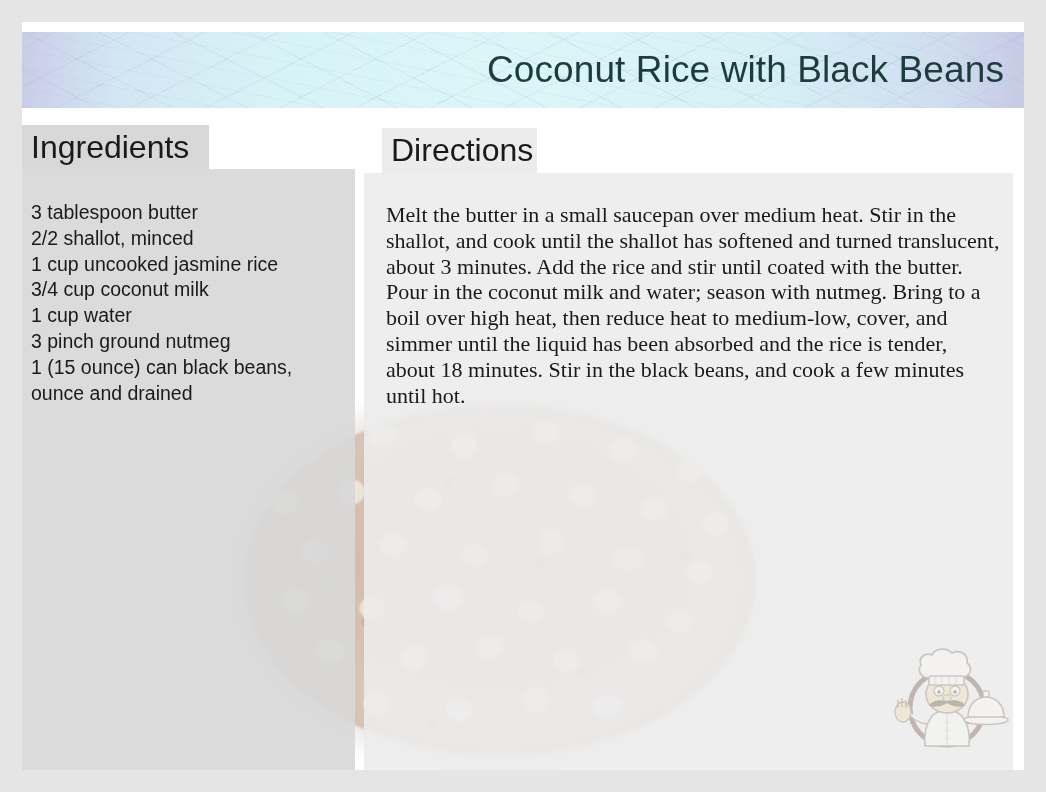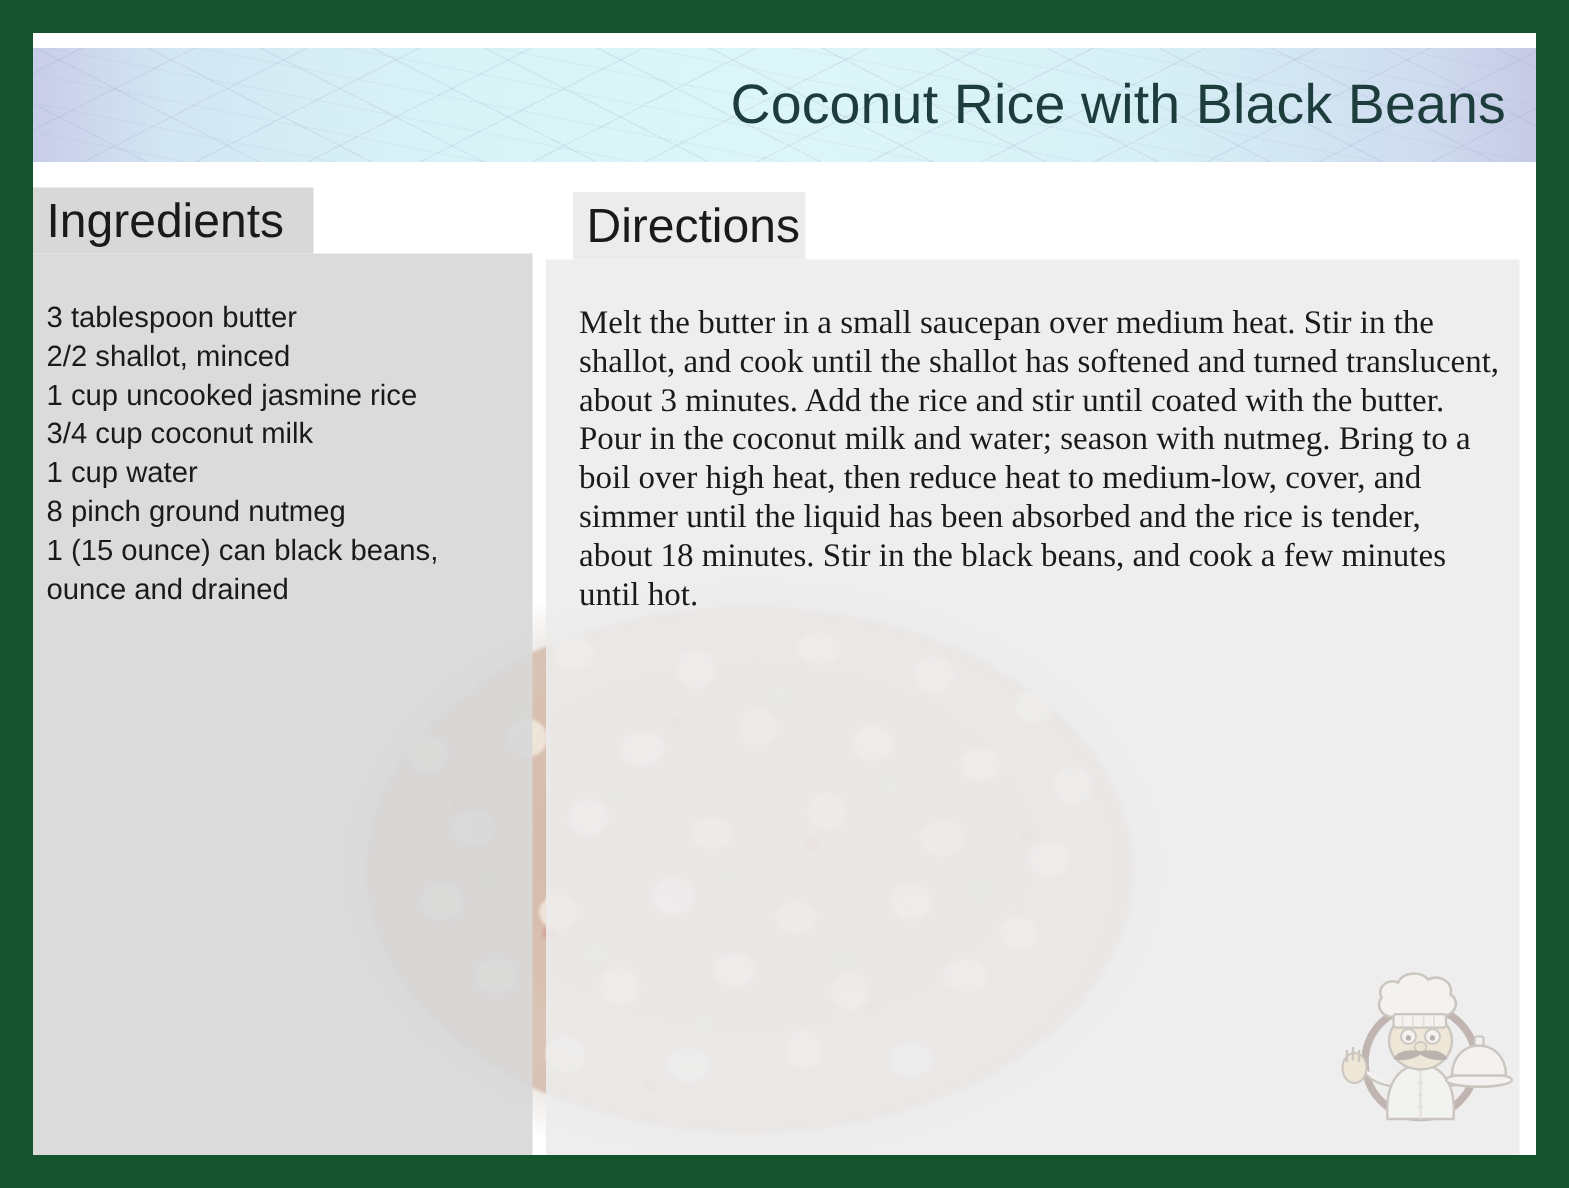--- a/index.html
+++ b/index.html
@@ -8,21 +8,21 @@
   body {
     font-family:"Liberation Sans", sans-serif;
     background:#0b4380;
     overflow:hidden;
     position:relative;
   }
 
   
   #card-frame{
     position:absolute; left:0; top:0; width:1046px; height:792px;
-    background:#14532d;
+    background:#e5e5e5;
   }
   #card-inner{
     position:absolute; left:22px; top:22px;
     width:1002px; height:748px;
     background:#ffffff;
     overflow:hidden;
   }
 
   
   #photo-layer{
@@ -179,21 +179,21 @@
     </div>
 
     <div id="ingredients-heading" class="panel-heading">Ingredients</div>
 
     <div id="ingredients-panel">
       <div class="ingredient-line">3 tablespoon butter</div>
       <div class="ingredient-line">2/2 shallot, minced</div>
       <div class="ingredient-line">1 cup uncooked jasmine rice</div>
       <div class="ingredient-line">3/4 cup coconut milk</div>
       <div class="ingredient-line">1 cup water</div>
-      <div class="ingredient-line">8 pinch ground nutmeg</div>
+      <div class="ingredient-line">3 pinch ground nutmeg</div>
       <div class="ingredient-line">1 (15 ounce) can black beans,</div>
       <div class="ingredient-line">ounce and drained</div>
     </div>
 
     <div id="directions-heading" class="panel-heading">Directions</div>
 
     <div id="directions-panel">
       <div id="directions-text">Melt the butter in a small saucepan over medium heat. Stir in the shallot, and cook until the shallot has softened and turned translucent, about 3 minutes. Add the rice and stir until coated with the butter. Pour in the coconut milk and water; season with nutmeg. Bring to a boil over high heat, then reduce heat to medium-low, cover, and simmer until the liquid has been absorbed and the rice is tender, about 18 minutes. Stir in the black beans, and cook a few minutes until hot.</div>
     </div>
 

